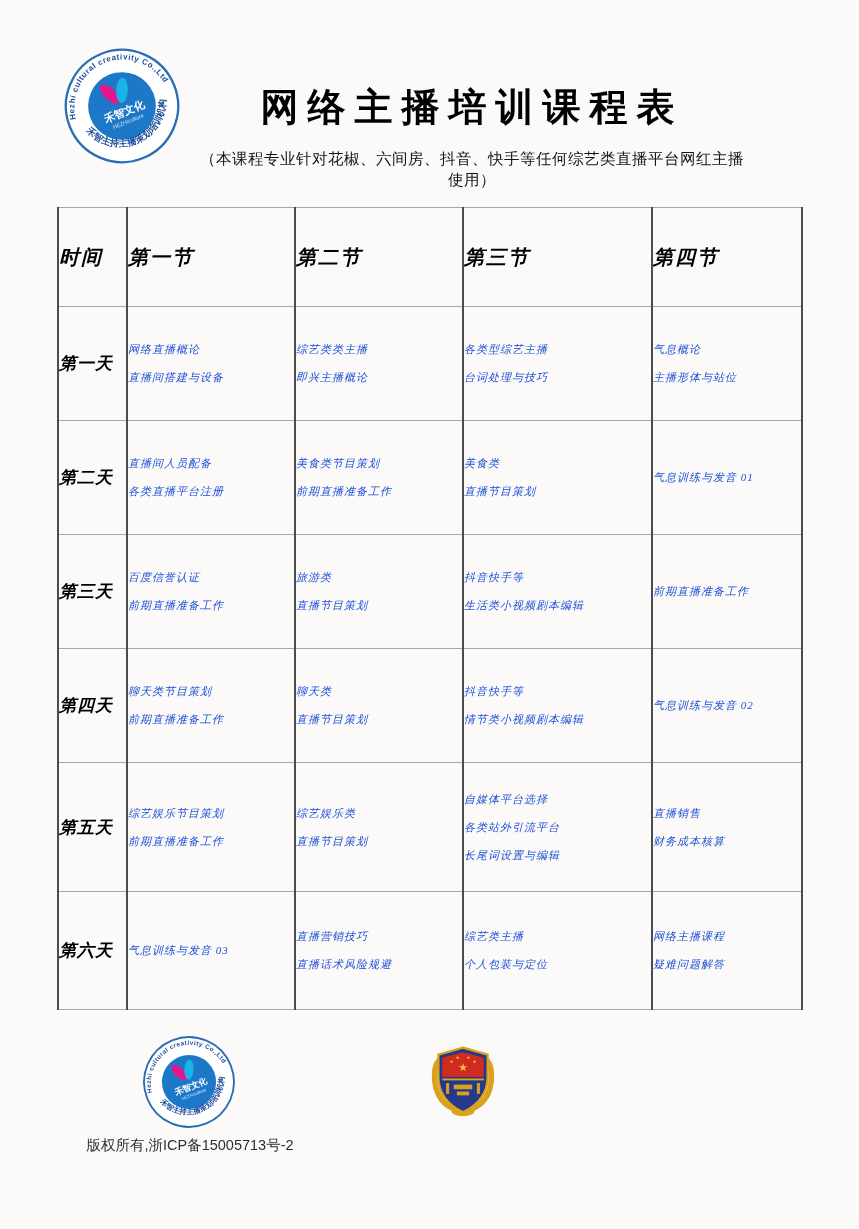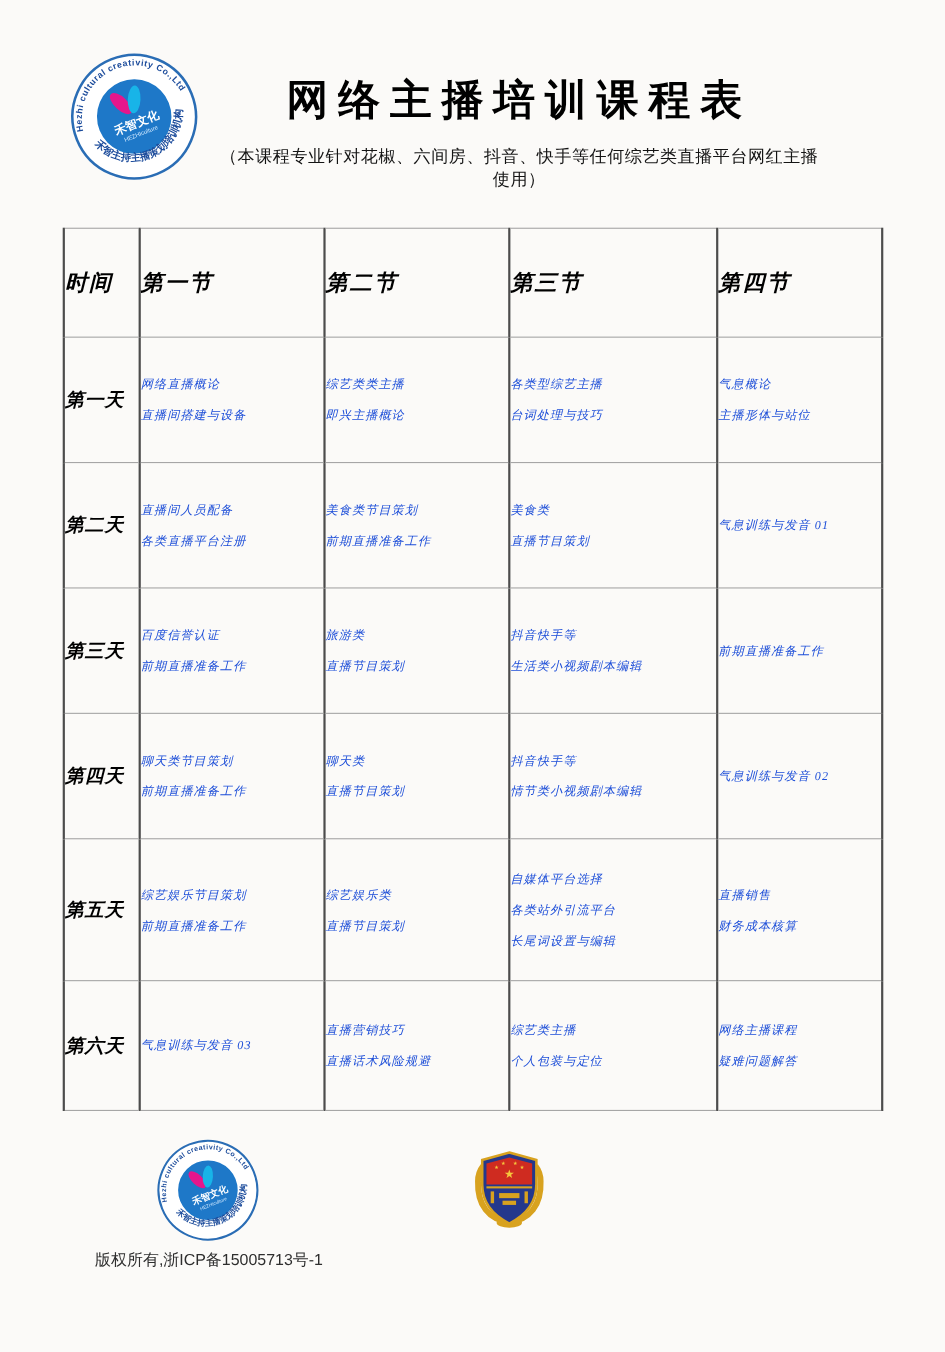--- a/index.html
+++ b/index.html
@@ -16,21 +16,21 @@
   .stamp-header{left:62px;top:46px;width:120px;height:120px;transform:rotate(-22deg);}
   .stamp-footer{left:141px;top:1034px;width:96px;height:96px;transform:rotate(-22deg);}
   .stamp-wrap svg{width:100%;height:100%;display:block;}
   .arc-text{font-family:"Liberation Sans","DejaVu Sans",sans-serif;font-size:8.2px;font-weight:700;letter-spacing:.6px;}
   .arc-text-cn{font-family:"Liberation Serif","DejaVu Serif",serif;font-size:9.6px;font-weight:700;}
   .stamp-cn{font-family:"Liberation Sans","DejaVu Sans",sans-serif;font-size:11px;font-weight:700;}
   .stamp-en{font-family:"Liberation Sans","DejaVu Sans",sans-serif;font-size:5.6px;}
 
   .title-wrap{position:absolute;left:198px;top:66px;width:548px;text-align:center;}
   .page-title{
-    margin:0;font-size:38px;font-weight:700;letter-spacing:9px;color:#000;
+    margin:16px;font-size:38px;font-weight:700;letter-spacing:9px;color:#000;
     font-family:"Liberation Serif","DejaVu Serif",serif;
   }
   .page-subtitle{
     margin:15px 0 0 0;font-size:15.5px;color:#141414;letter-spacing:.5px;
   }
 
   
   .schedule{
     position:absolute;left:57px;top:207px;width:744px;
     border-collapse:collapse;table-layout:fixed;
@@ -242,21 +242,21 @@
       <text class="arc-text" fill="#1b4b9b">
         <textPath href="#arcTopB" startOffset="50%" text-anchor="middle">Hezhi cultural creativity Co.,Ltd</textPath>
       </text>
       <path id="arcBotB" d="M 16 66 A 47 47 0 0 0 108 66" fill="none"></path>
       <text class="arc-text-cn" fill="#1b4b9b">
         <textPath href="#arcBotB" startOffset="50%" text-anchor="middle">禾智主持主播策划培训机构</textPath>
       </text>
     </svg>
   </div>
 
-  <div class="copyright">版权所有,浙ICP备15005713号-1</div>
+  <div class="copyright">版权所有,浙ICP备15005713号-2</div>
 
   <div class="police-badge">
     <svg viewBox="0 0 100 104">
       <path d="M50,92 C26,90 12,72 13,44 C13,37 15,31 19,26" fill="none" stroke-width="7" stroke="#d8a21f"></path>
       <path d="M50,92 C74,90 88,72 87,44 C87,37 85,31 81,26" fill="none" stroke-width="7" stroke="#d8a21f"></path>
       <ellipse cx="50" cy="93" rx="15" ry="6" fill="#d8a21f"></ellipse>
       <path d="M50,10 L82,19 L82,48 C82,72 68,85 50,94 C32,85 18,72 18,48 L18,19 Z" stroke="#d8a21f" stroke-width="3" fill="#24388c"></path>
       <path d="M50,16 L77,23 L77,48 L23,48 L23,23 Z" fill="#cf2b20"></path>
       <text x="50" y="40" text-anchor="middle" font-size="14" fill="#f5c63c">★</text>
       <text x="35" y="30" text-anchor="middle" font-size="6" fill="#f5c63c">★</text>

